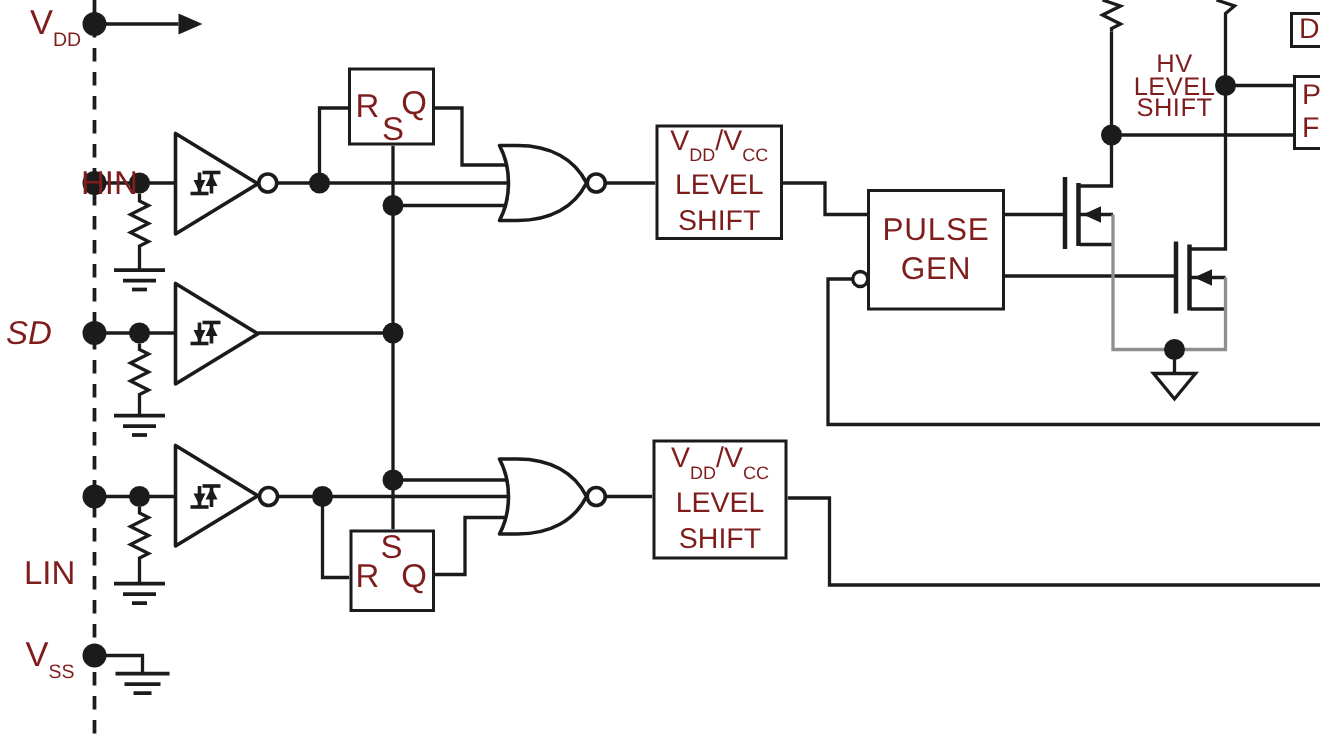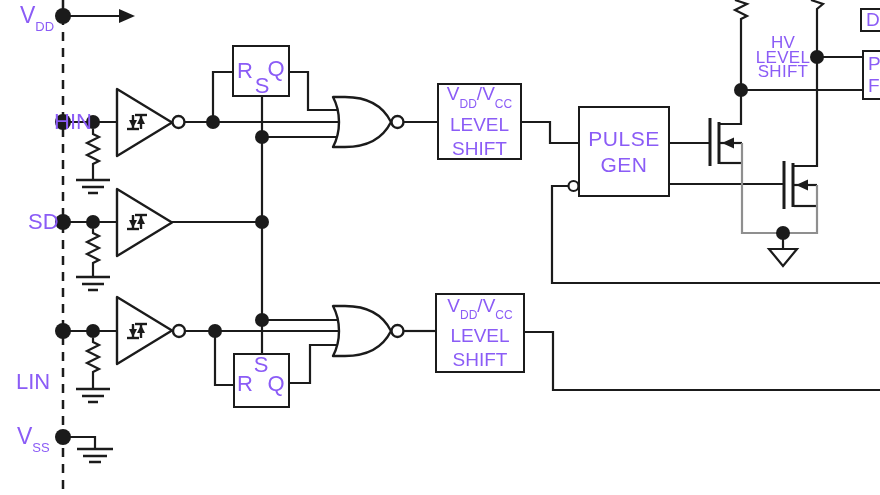--- a/index.html
+++ b/index.html
@@ -1,18 +1,18 @@
 <!DOCTYPE html>
 <html><head>
 <meta charset="utf-8">
 <style>
   html,body{margin:0;padding:0;background:#ffffff;}
   #stage{
     position:relative;width:880px;height:495px;overflow:hidden;
-    background:#ffffff;font-family:"Liberation Sans",sans-serif;color:#8b5cf6;
+    background:#ffffff;font-family:"Liberation Sans",sans-serif;color:#7f1d1d;
   }
   #wires{position:absolute;left:0;top:0;z-index:1;}
   .lbl{position:absolute;z-index:3;white-space:nowrap;line-height:1;}
   .pin{font-size:22px;transform:translateY(-50%);}
   .pin sub{font-size:13px;position:relative;bottom:-3px;left:0px;}
   .box{
     position:absolute;z-index:2;background:#ffffff;border:2px solid #1b1b1b;
     box-sizing:border-box;display:flex;flex-direction:column;
     align-items:center;justify-content:center;
   }
@@ -183,21 +183,21 @@
       <circle cx="262" cy="320" r="7"></circle>
       <circle cx="215" cy="331" r="7"></circle>
       <circle cx="741" cy="90" r="7"></circle>
       <circle cx="817" cy="57" r="7"></circle>
       <circle cx="783" cy="233" r="7"></circle>
     </g>
   </svg>
 
   <div class="lbl pin" style="left:20px;top:17px;"><span style="font-size:23px;">V</span><sub>DD</sub></div>
   <div class="lbl pin" style="left:16px;top:122px;margin-left:38px;"><span>HIN</span></div>
-  <div class="lbl pin" style="left:28px;top:222px;"><span>SD</span></div>
+  <div class="lbl pin" style="left:4px;top:222px;font-style:italic;"><span>SD</span></div>
   <div class="lbl pin" style="left:16px;top:349px;margin-top:33px;"><span>LIN</span></div>
   <div class="lbl pin" style="left:17px;top:438px;"><span style="font-size:23px;">V</span><sub>SS</sub></div>
 
   <div class="box latch" style="left:232px;top:45px;width:58px;height:52px;"></div>
   <div class="lbl latch-letter" style="left:245px;top:71px;">R</div>
   <div class="lbl latch-letter" style="left:262px;top:86px;">S</div>
   <div class="lbl latch-letter" style="left:276px;top:69px;">Q</div>
 
   <div class="box latch" style="left:233px;top:353px;width:57px;height:55px;"></div>
   <div class="lbl latch-letter" style="left:261px;top:365px;">S</div>
@@ -209,21 +209,21 @@
     <div class="ls-line">LEVEL</div>
     <div class="ls-line">SHIFT</div>
   </div>
 
   <div class="box" style="left:435px;top:293px;width:90px;height:80px;">
     <div class="ls-line"><span>V</span><sub>DD</sub><span>/</span><span>V</span><sub>CC</sub></div>
     <div class="ls-line">LEVEL</div>
     <div class="ls-line">SHIFT</div>
   </div>
 
-  <div class="box" style="left:578px;top:106px;width:92px;height:91px;">
+  <div class="box" style="left:578px;top:126px;width:92px;height:81px;">
     <div class="pg-line">PULSE</div>
     <div class="pg-line">GEN</div>
   </div>
 
   <div class="lbl hv-lbl" style="left:744px;top:36px;width:78px;">
     <div>HV</div>
     <div>LEVEL</div>
     <div>SHIFT</div>
   </div>
 

